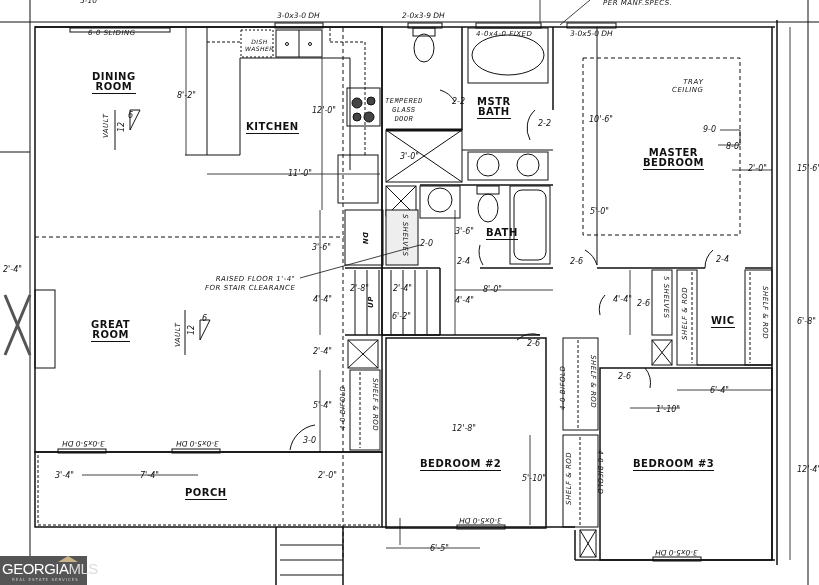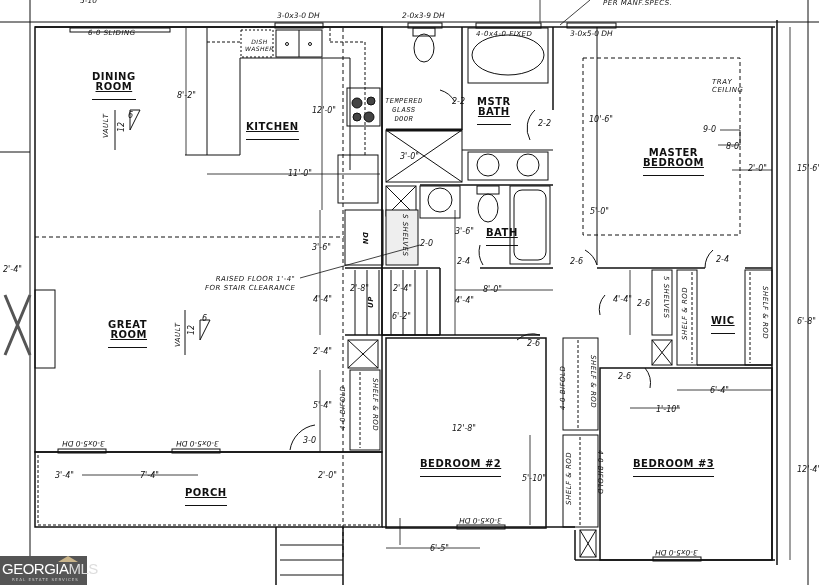--- a/index.html
+++ b/index.html
@@ -1,21 +1,21 @@
 <!DOCTYPE html>
 <html><head>
 <meta charset="utf-8">
 <style>
   html,body{margin:0;padding:0;background:#fff;}
   body{width:819px;height:585px;overflow:hidden;position:relative;font-family:"DejaVu Sans",sans-serif;}
   #plan{position:absolute;left:0;top:0;width:819px;height:585px;}
   .lbl{position:absolute;font-family:"DejaVu Sans",sans-serif;color:#111;white-space:nowrap;line-height:1;}
   .room{font-size:10px;font-weight:bold;text-align:center;letter-spacing:0.5px;}
   .room span{display:block;}
-  .room .ul{border-bottom:1.5px solid #111;padding-bottom:7px;text-decoration:underline;}
+  .room .ul{border-bottom:1.5px solid #111;padding-bottom:1px;}
   .dim{font-size:8px;font-style:italic;}
   .note{font-size:7px;font-style:italic;letter-spacing:0.5px;}
   .win{font-size:7.5px;font-style:italic;}
   .rot90{transform:rotate(90deg);transform-origin:left top;}
   .rotm90{transform:rotate(-90deg);transform-origin:left top;}
   .rot180{transform:rotate(180deg);}
   #logo{position:absolute;left:0;top:556px;width:87px;height:29px;background:#555;color:#fff;}
   #logo .main{position:absolute;left:2px;top:4px;font-size:15px;font-family:"Liberation Sans",sans-serif;letter-spacing:-0.5px;}
   #logo .main b{font-weight:normal;color:#ddd;}
   #logo .sub{position:absolute;left:12px;top:21px;font-size:4px;letter-spacing:1px;color:#ccc;}
@@ -208,21 +208,21 @@
   </g>
 </svg>
 
 <div class="lbl room" style="left:92px;top:72px;">
     <span>DINING</span>
     <span class="ul">ROOM</span>
   </div>
 <div class="lbl room" style="left:246px;top:122px;">
     <span class="ul">KITCHEN</span>
   </div>
-<div class="lbl room" style="left:108px;top:320px;text-align:right;">
+<div class="lbl room" style="left:91px;top:320px;">
     <span>GREAT</span>
     <span class="ul">ROOM</span>
   </div>
 <div class="lbl room" style="left:477px;top:97px;">
     <span>MSTR</span>
     <span class="ul">BATH</span>
   </div>
 <div class="lbl room" style="left:627px;top:148px;margin-left:16px;">
     <span>MASTER</span>
     <span class="ul">BEDROOM</span>
@@ -246,21 +246,21 @@
 <div class="lbl note" style="left:88px;top:30px;">6-0 SLIDING</div>
 <div class="lbl note" style="left:245px;top:39px;font-size:6px;line-height:1.1;text-align:center;">
     <div>DISH</div>
     <div>WASHER</div>
   </div>
 <div class="lbl note" style="left:385px;top:97px;line-height:1.25;text-align:center;font-family:Liberation Mono, monospace;">
     <div>TEMPERED</div>
     <div>GLASS</div>
     <div>DOOR</div>
   </div>
-<div class="lbl note" style="left:672px;top:78px;line-height:1.2;text-align:left;margin-left:40px;">
+<div class="lbl note" style="left:672px;top:78px;line-height:1.2;text-align:right;">
     <div>TRAY</div>
     <div>CEILING</div>
   </div>
 <div class="lbl note" style="left:603px;top:0px;">PER MANF.SPECS.</div>
 <div class="lbl note" style="left:205px;top:275px;line-height:1.3;text-align:right;">
     <div>RAISED FLOOR 1'-4"</div>
     <div>FOR STAIR CLEARANCE</div>
   </div>
 <div class="lbl note" style="left:476px;top:31px;">4-0x4-0 FIXED</div>
 <div class="lbl note rotm90" style="left:103px;top:138px;">VAULT</div>

